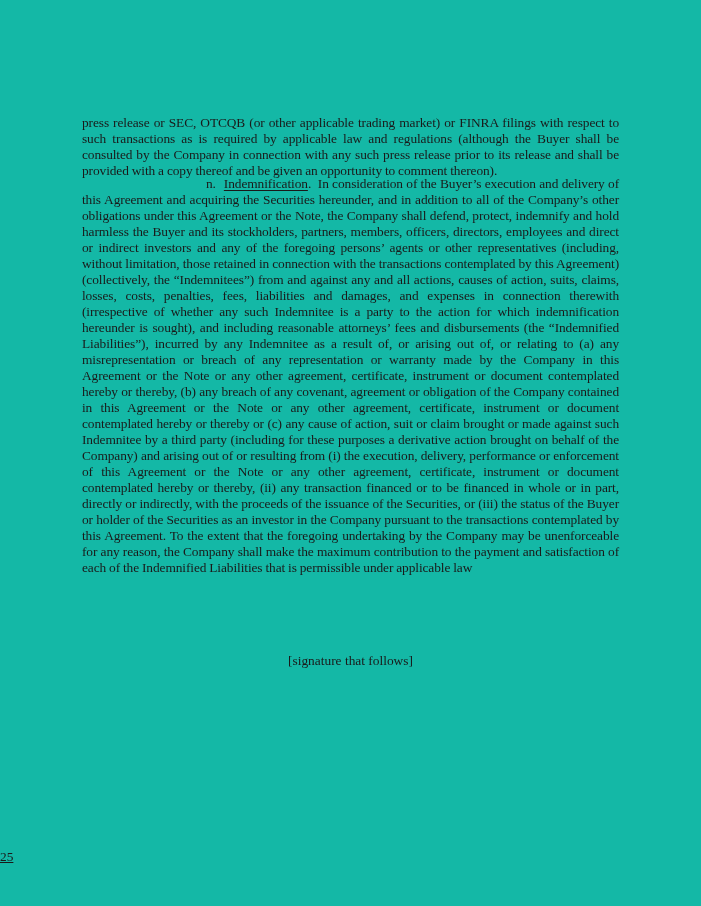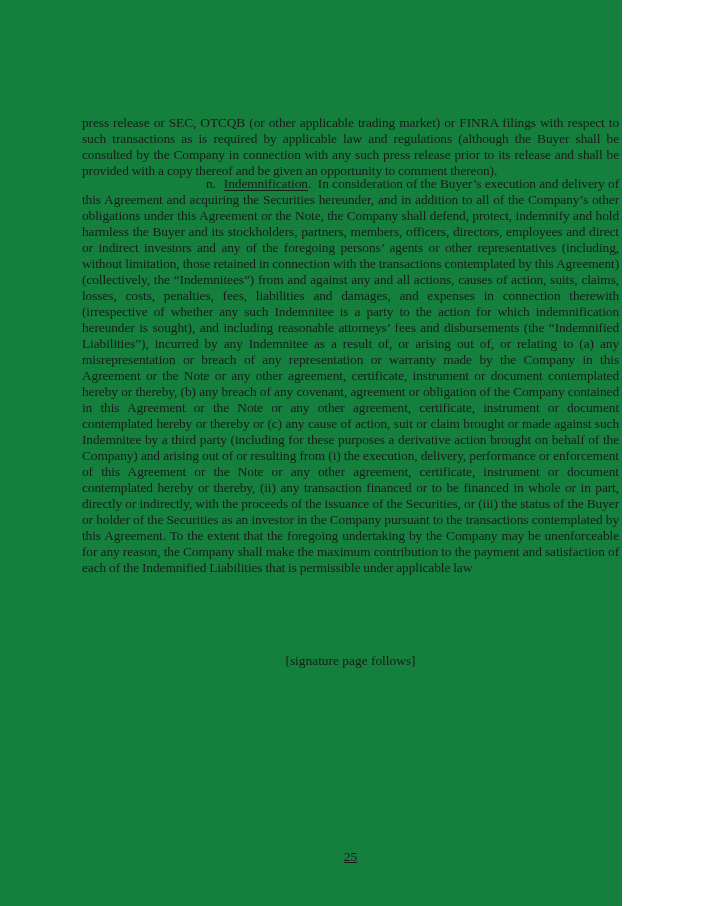--- a/index.html
+++ b/index.html
@@ -11,23 +11,23 @@
       width: 701px;
       height: 906px;
       position: relative;
       overflow: hidden;
       font-family: "Liberation Serif", "DejaVu Serif", serif;
       color: #1a1a1a;
     }
     .page {
       position: absolute;
       left: 0; top: 0;
-      width: 622px;
+      width: 701px;
       height: 906px;
-      background: #15803d;
+      background: #14b8a6;
     }
     .body-text {
       position: absolute;
       left: 82px;
       width: 537px;
       font-size: 13.4px;
       line-height: 16px;
       text-align: justify;
       margin: 0;
       letter-spacing: -0.1px;
@@ -44,32 +44,32 @@
       top: 653px;
       text-align: center;
       font-size: 13.4px;
       line-height: 16px;
     }
     .page-number {
       position: absolute;
       left: 0;
       width: 701px;
       top: 849px;
-      text-align: center;
+      text-align: left;
       font-size: 13.4px;
       line-height: 16px;
       text-decoration: underline;
     }
   </style>
 </head>
 <body>
 
 <div class="page">
 
   <p id="para-1" class="body-text">press release or SEC, OTCQB (or other applicable trading market) or FINRA filings with respect to such transactions as is required by applicable law and regulations (although the Buyer shall be consulted by the Company in connection with any such press release prior to its release and shall be provided with a copy thereof and be given an opportunity to comment thereon).</p>
 
   <p id="para-2" class="body-text"><span class="section-num">n.</span><span class="section-heading">Indemnification</span><span>.</span>&nbsp; <span>In consideration of the Buyer’s execution and delivery of this Agreement and acquiring the Securities hereunder, and in addition to all of the Company’s other obligations under this Agreement or the Note, the Company shall defend, protect, indemnify and hold harmless the Buyer and its stockholders, partners, members, officers, directors, employees and direct or indirect investors and any of the foregoing persons’ agents or other representatives (including, without limitation, those retained in connection with the transactions contemplated by this Agreement) (collectively, the “Indemnitees”) from and against any and all actions, causes of action, suits, claims, losses, costs, penalties, fees, liabilities and damages, and expenses in connection therewith (irrespective of whether any such Indemnitee is a party to the action for which indemnification hereunder is sought), and including reasonable attorneys’ fees and disbursements (the “Indemnified Liabilities”), incurred by any Indemnitee as a result of, or arising out of, or relating to (a) any misrepresentation or breach of any representation or warranty made by the Company in this Agreement or the Note or any other agreement, certificate, instrument or document contemplated hereby or thereby, (b) any breach of any covenant, agreement or obligation of the Company contained in this Agreement or the Note or any other agreement, certificate, instrument or document contemplated hereby or thereby or (c) any cause of action, suit or claim brought or made against such Indemnitee by a third party (including for these purposes a derivative action brought on behalf of the Company) and arising out of or resulting from (i) the execution, delivery, performance or enforcement of this Agreement or the Note or any other agreement, certificate, instrument or document contemplated hereby or thereby, (ii) any transaction financed or to be financed in whole or in part, directly or indirectly, with the proceeds of the issuance of the Securities, or (iii) the status of the Buyer or holder of the Securities as an investor in the Company pursuant to the transactions contemplated by this Agreement. To the extent that the foregoing undertaking by the Company may be unenforceable for any reason, the Company shall make the maximum contribution to the payment and satisfaction of each of the Indemnified Liabilities that is permissible under applicable law</span></p>
 
-  <div class="signature-note">[signature page follows]</div>
+  <div class="signature-note">[signature that follows]</div>
 
   <div class="page-number">25</div>
 
 </div>
 
 </body></html>

